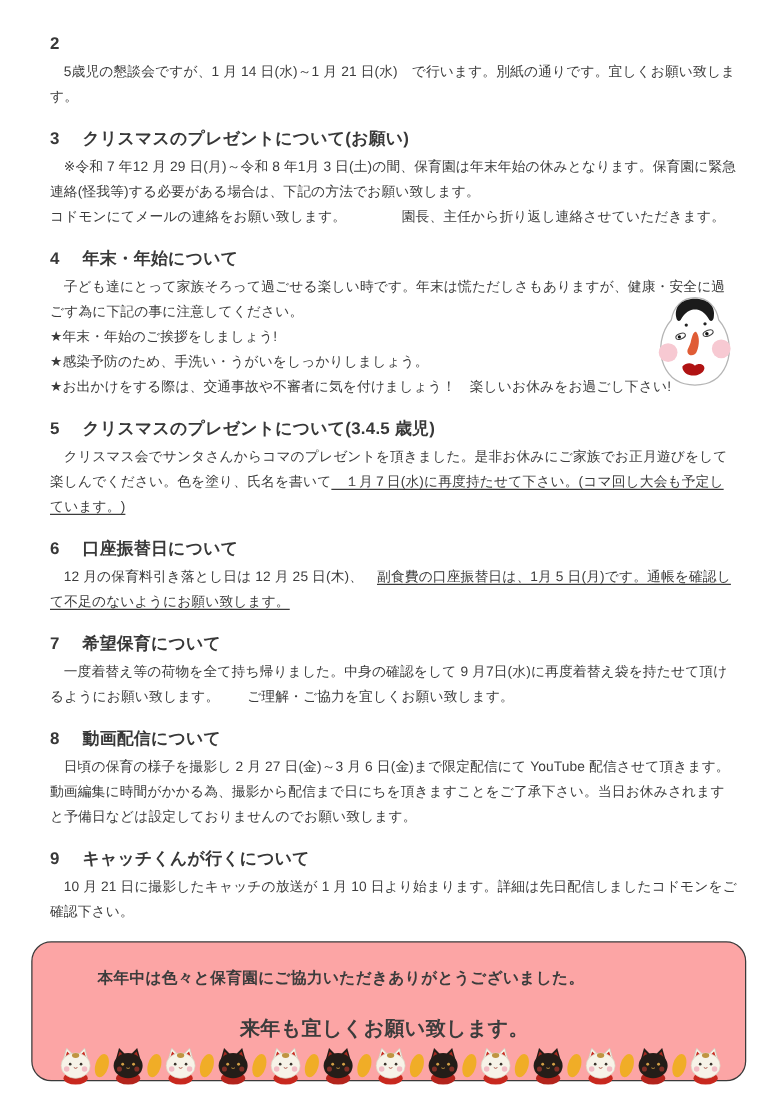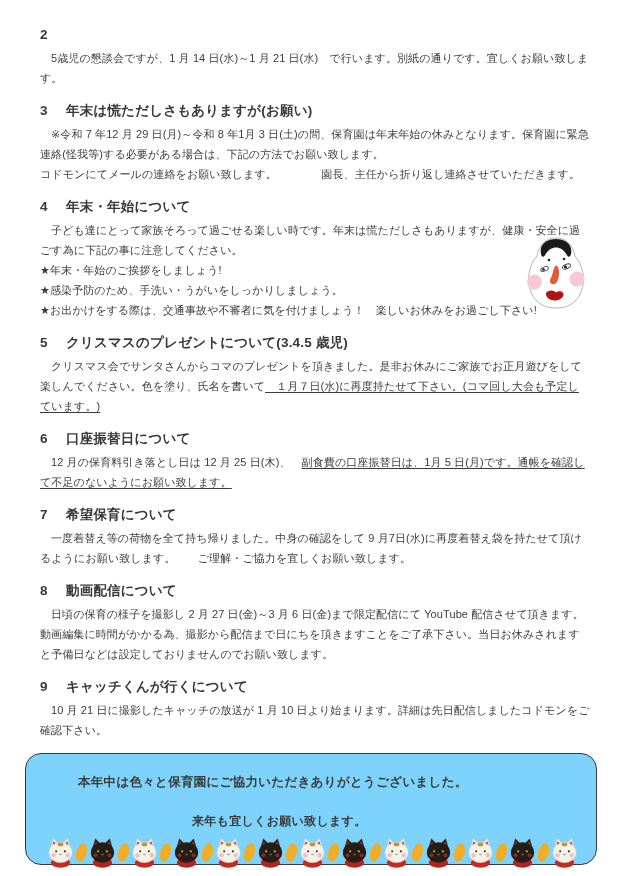--- a/index.html
+++ b/index.html
@@ -41,29 +41,29 @@
     top: 236px;
     right: 28px;
     width: 72px; height: 74px;
   }
   .thanks-box {
     position: relative;
     margin: 10px -7px 0 -15px;
     height: 112px;
     border: 1.5px solid #3a3a3a;
     border-radius: 16px;
-    background: #7dd3fc;
+    background: #fca5a5;
   }
   .thanks-line1 {
     font-size: 12.5px; font-weight: bold;
     margin: 20px 0 0 52px;
     letter-spacing: 0.3px;
   }
   .thanks-line2 {
-    font-size: 12px; font-weight: bold;
+    font-size: 16px; font-weight: bold;
     margin: 22px 0 0 166px;
     letter-spacing: 0.3px;
   }
   .cats-row {
     position: absolute;
     left: 20px; right: 36px;
     bottom: -4px;
     display: flex;
     justify-content: space-between;
     align-items: center;
@@ -78,21 +78,21 @@
   <section>
     <h2 class="sec-head">
       <span class="num">2</span>
     </h2>
     <p class="bt indent">5歳児の懇談会ですが、1 月 14 日(水)～1 月 21 日(水)　で行います。別紙の通りです。宜しくお願い致します。</p>
   </section>
 
   <section>
     <h2 class="sec-head">
       <span class="num">3</span>
-      <span>年末は慌ただしさもありますが(お願い)</span>
+      <span>クリスマスのプレゼントについて(お願い)</span>
     </h2>
     <p class="bt indent">※令和 7 年12 月 29 日(月)～令和 8 年1月 3 日(土)の間、保育園は年末年始の休みとなります。保育園に緊急連絡(怪我等)する必要がある場合は、下記の方法でお願い致します。</p>
     <p class="bt">コドモンにてメールの連絡をお願い致します。　　　　園長、主任から折り返し連絡させていただきます。</p>
   </section>
 
   <section>
     <h2 class="sec-head">
       <span class="num">4</span>
       <span>年末・年始について</span>
     </h2>

